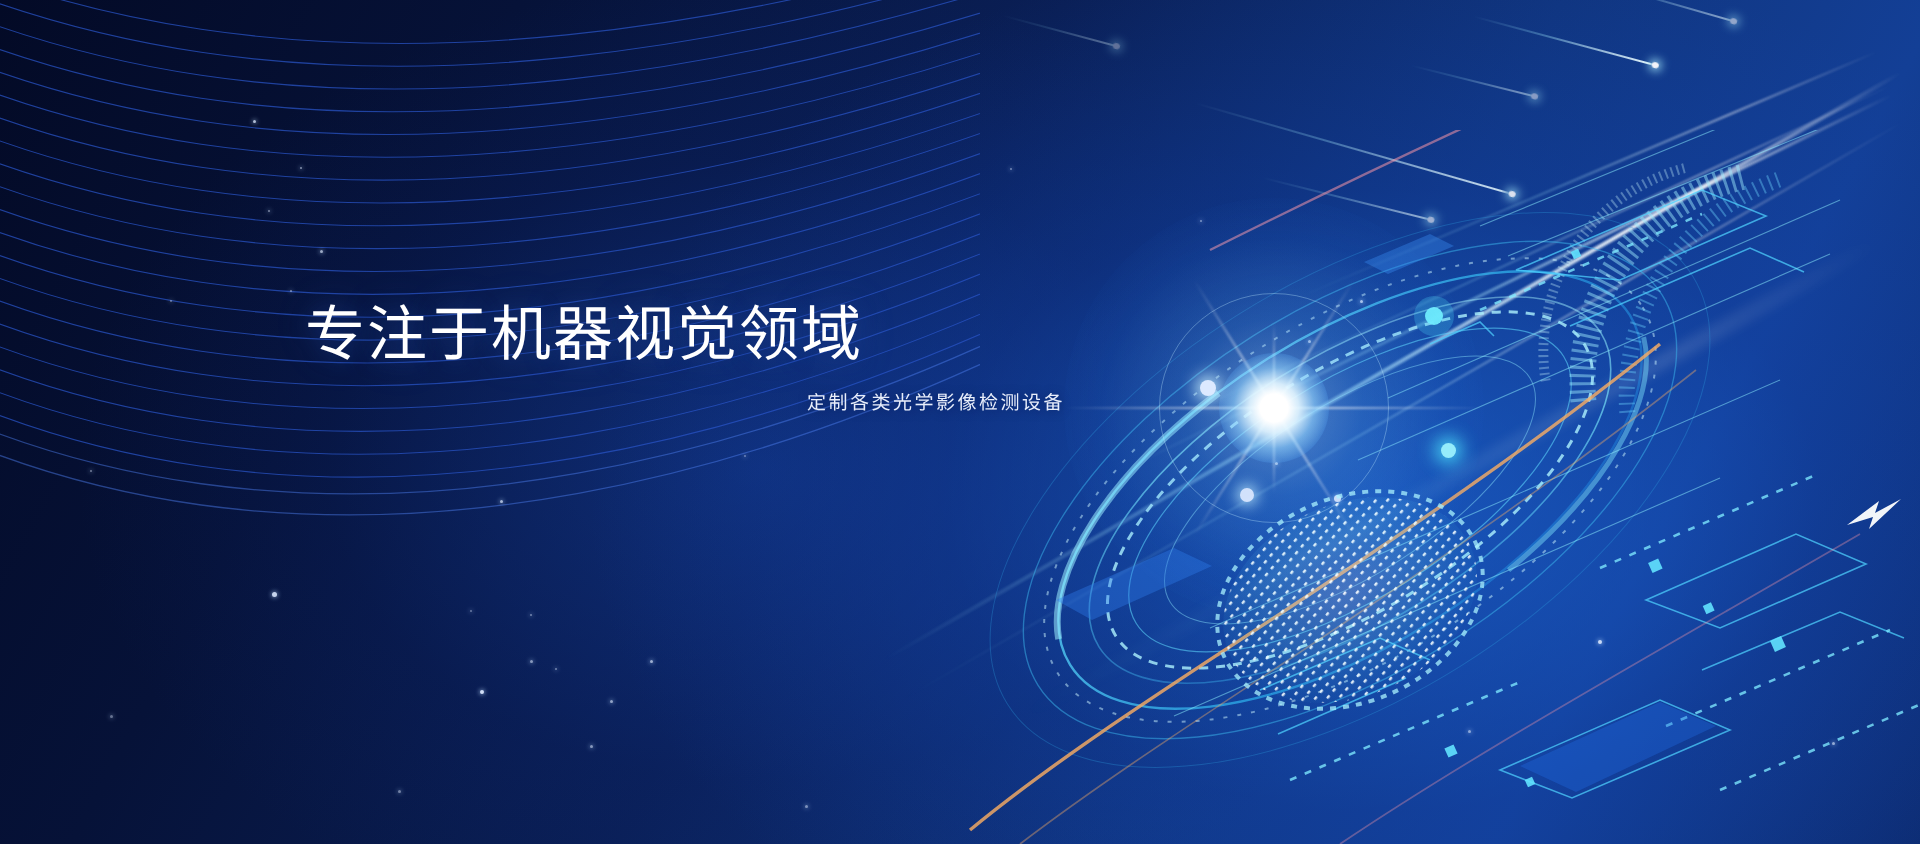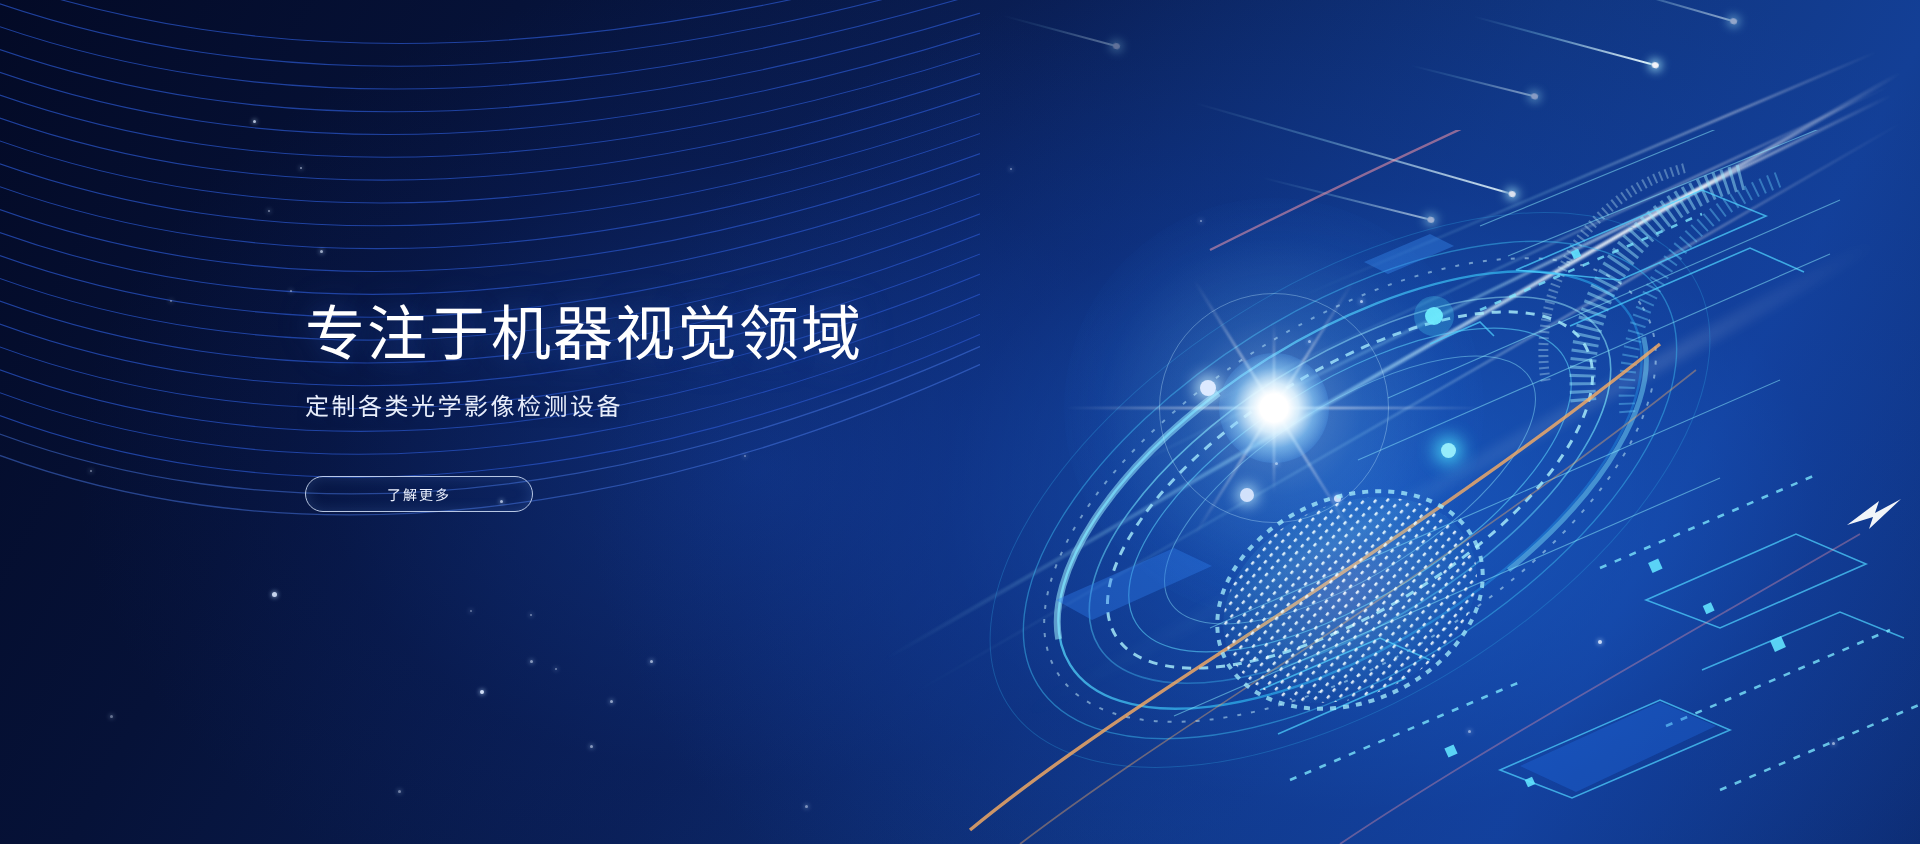--- a/index.html
+++ b/index.html
@@ -94,25 +94,26 @@
     font-size:60px;
     font-weight:normal;
     color:#ffffff;
     letter-spacing:2px;
     line-height:1.18;
     white-space:nowrap;
     text-shadow:0 2px 18px rgba(10,40,120,.65), 0 0 40px rgba(120,180,255,.25);
   }
   .subhead{
     margin-top:16px;
-    font-size:24px;
+    font-size:19px;
     color:#e8eefb;
     letter-spacing:2.5px;
     font-weight:normal;
     text-shadow:0 1px 10px rgba(8,30,90,.7);
+    text-align:right;
   }
   .cta{
     display:flex; align-items:center; justify-content:center;
     margin-top:54px;
     width:228px; height:36px;
     border:1px solid rgba(214,228,252,.85);
     border-radius:20px;
     background:transparent;
     color:#eef3ff;
     font-size:14px;
@@ -346,16 +347,15 @@
 
   <div class="layer">
     <svg class="arrow-mark" viewBox="0 0 58 40" xmlns="http://www.w3.org/2000/svg" aria-hidden="true">
       <path d="M2 30 L34 6 L30 18 L56 4 L24 34 L28 22 Z" fill="#ffffff" opacity=".95"></path>
     </svg>
   </div>
 
   <div class="content">
     <h1 class="headline">专注于机器视觉领域</h1>
     <p class="subhead">定制各类光学影像检测设备</p>
-    <button class="cta">了解更多</button>
   </div>
 
 </div>
 
 </body></html>

